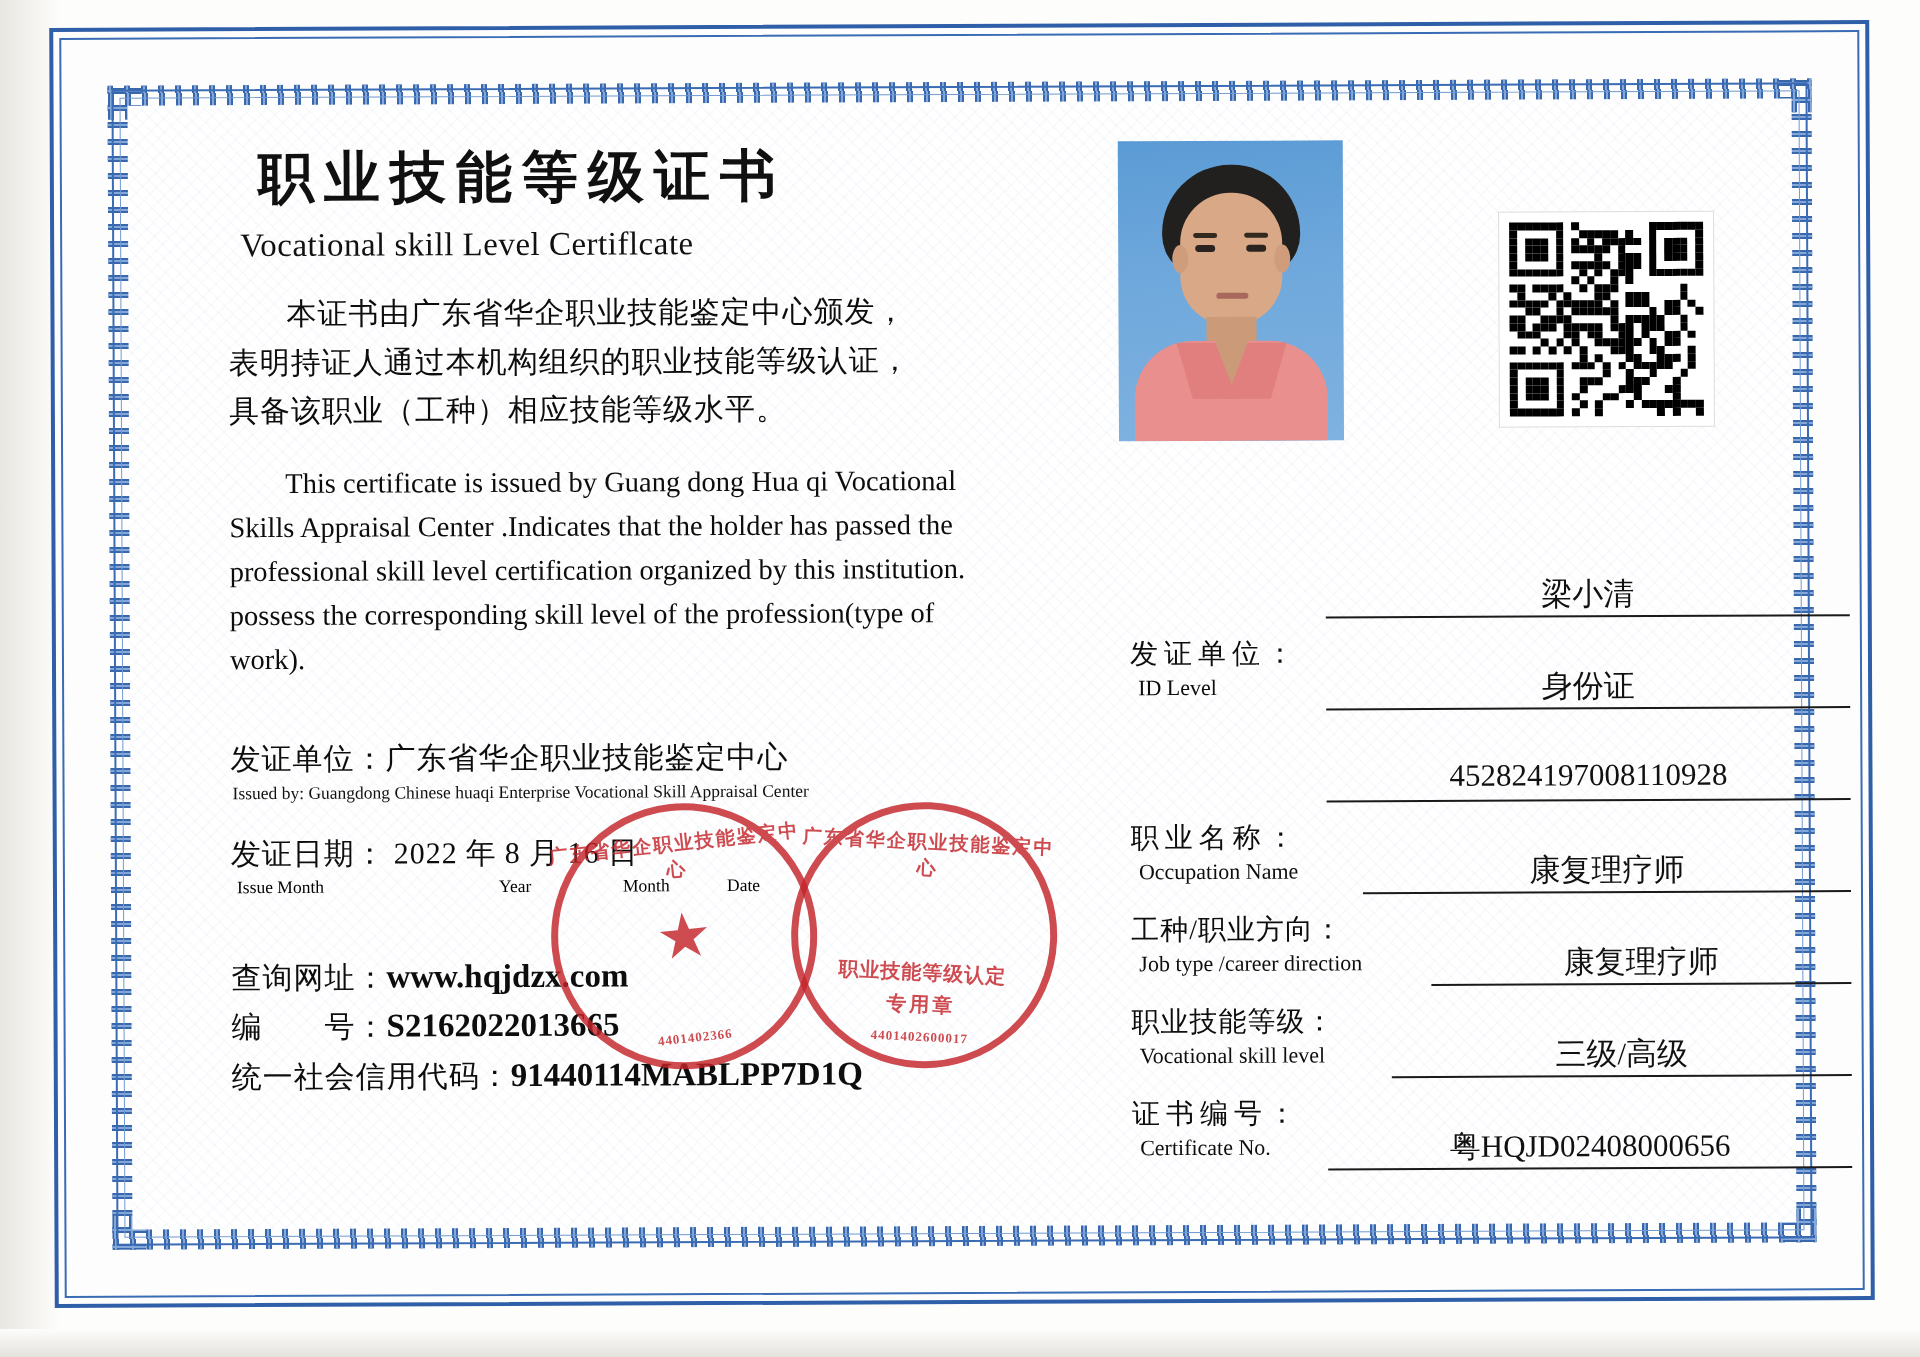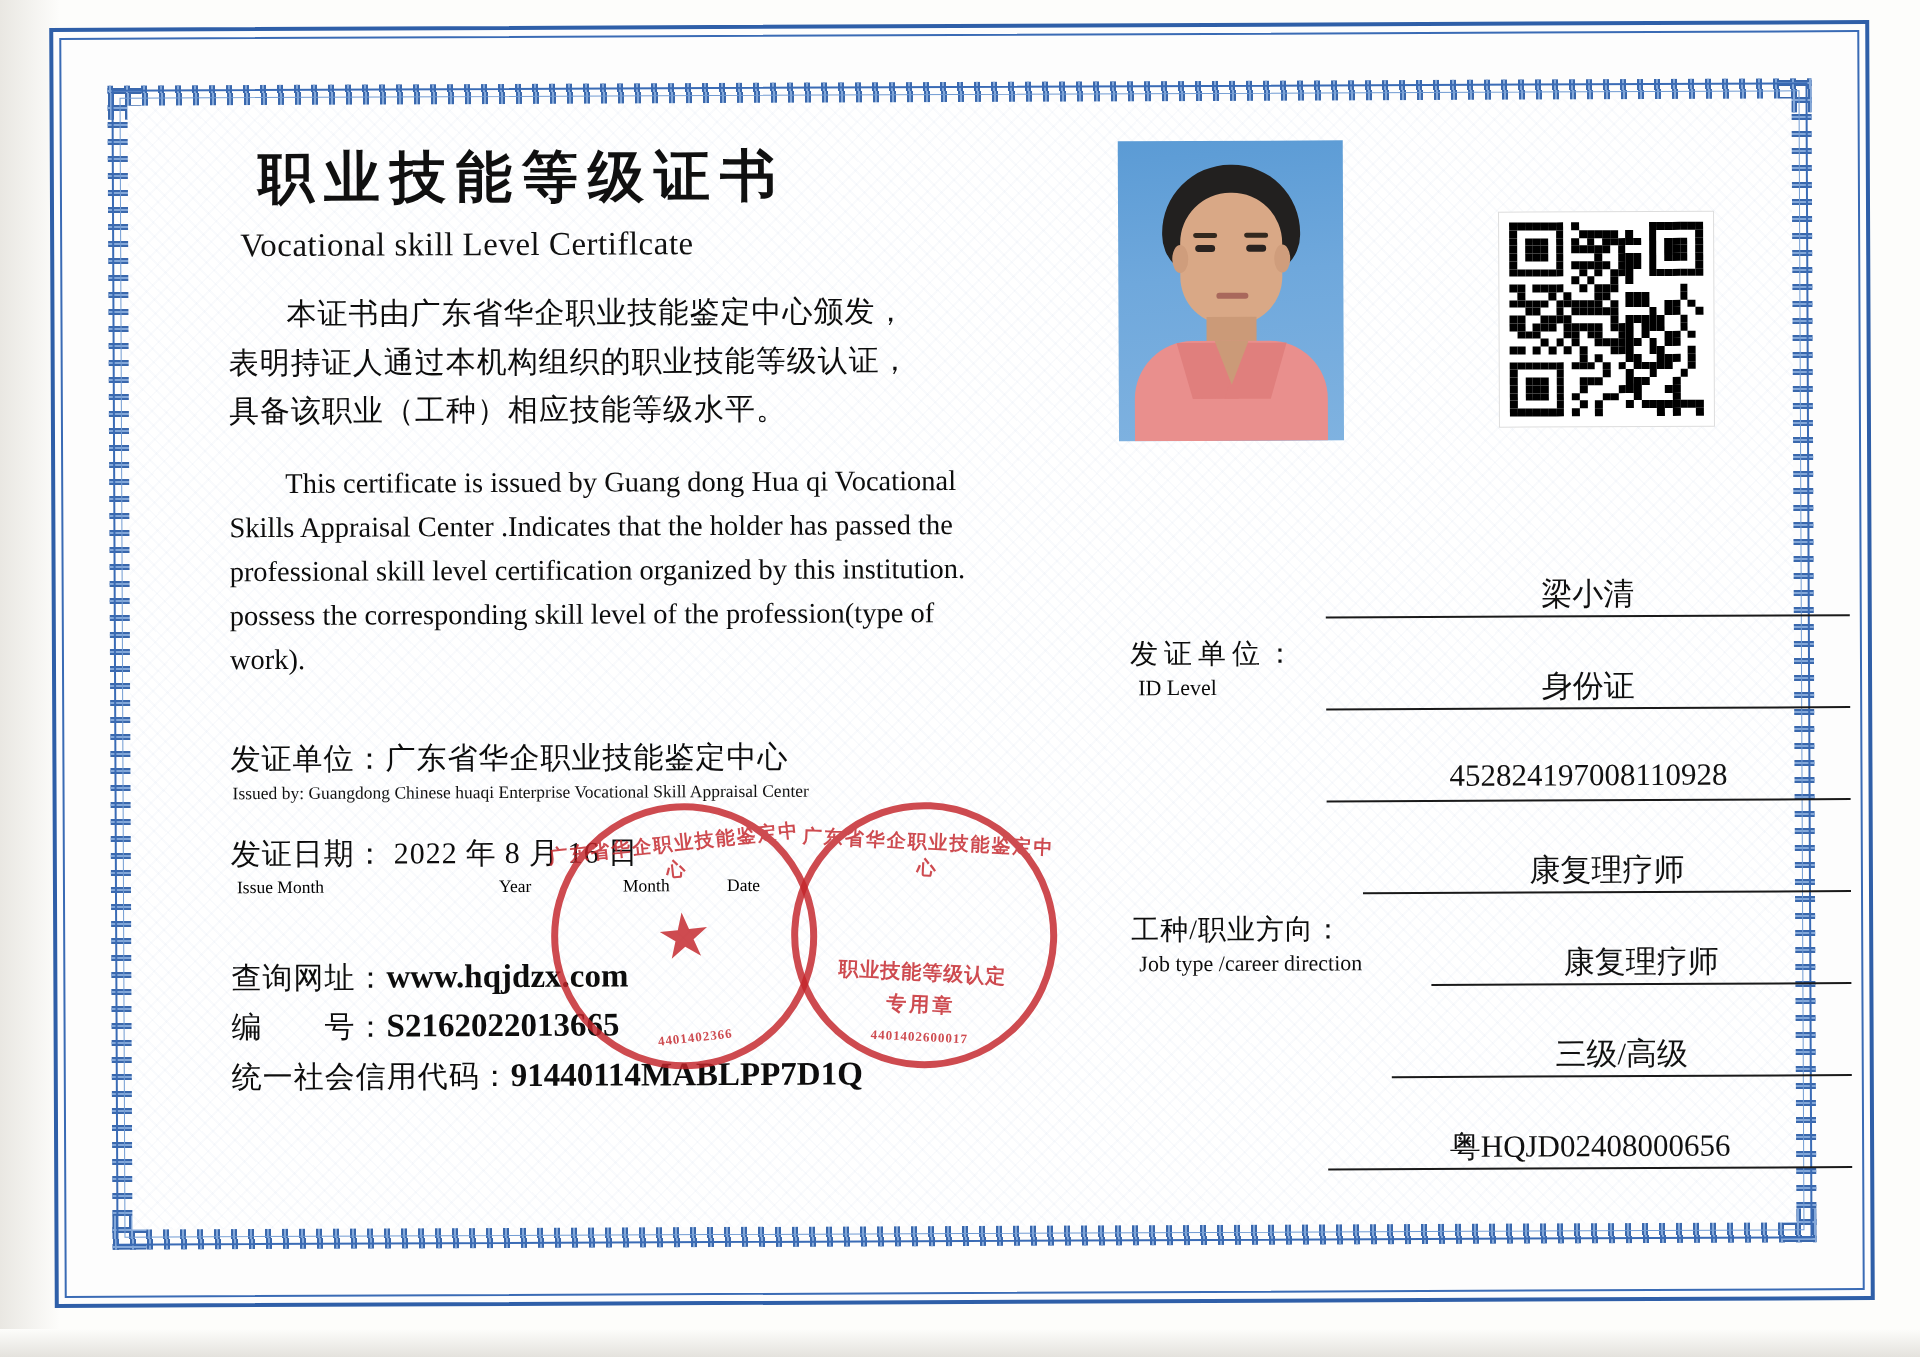--- a/index.html
+++ b/index.html
@@ -1118,36 +1118,48 @@
             <span class="en">ID Level</span>
           </div>
           <div class="field-value fv-idtype">身份证</div>
         </div>
 
         <div class="field-row">
           <div class="field-value fv-idno">452824197008110928</div>
         </div>
 
         <div class="field-row">
+          <div class="field-label">
+            <span class="cn">职业名称：</span>
+            <span class="en">Occupation Name</span>
+          </div>
           <div class="field-value fv-occ">康复理疗师</div>
         </div>
 
         <div class="field-row">
           <div class="field-label">
             <span class="cn tight">工种/职业方向：</span>
             <span class="en">Job type /career direction</span>
           </div>
           <div class="field-value fv-job">康复理疗师</div>
         </div>
 
         <div class="field-row">
+          <div class="field-label">
+            <span class="cn tight">职业技能等级：</span>
+            <span class="en">Vocational skill level</span>
+          </div>
           <div class="field-value fv-level">三级/高级</div>
         </div>
 
         <div class="field-row">
+          <div class="field-label">
+            <span class="cn">证书编号：</span>
+            <span class="en">Certificate No.</span>
+          </div>
           <div class="field-value fv-certno">粤HQJD02408000656</div>
         </div>
 
       </div>
 
     </div>
   </div>
 </div>
 
 </body></html>

